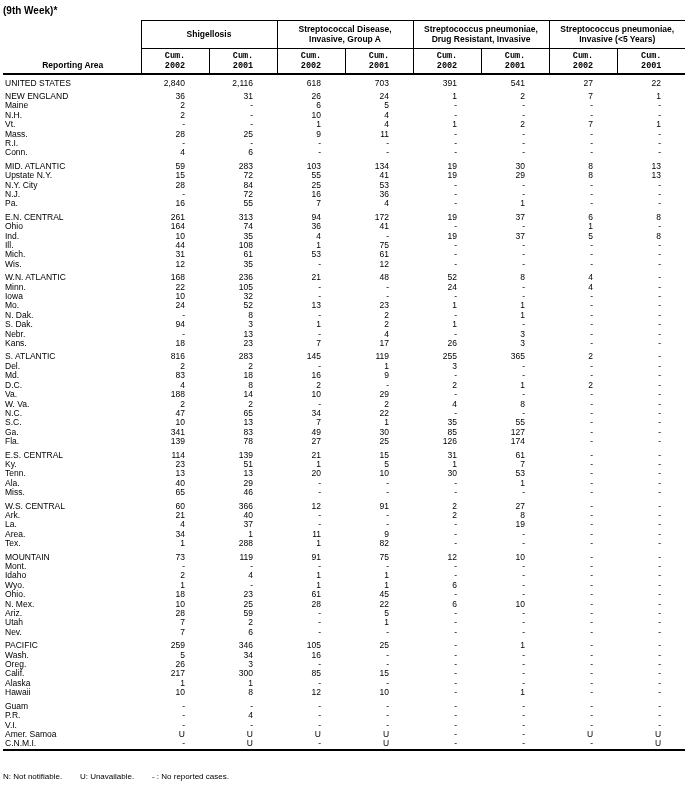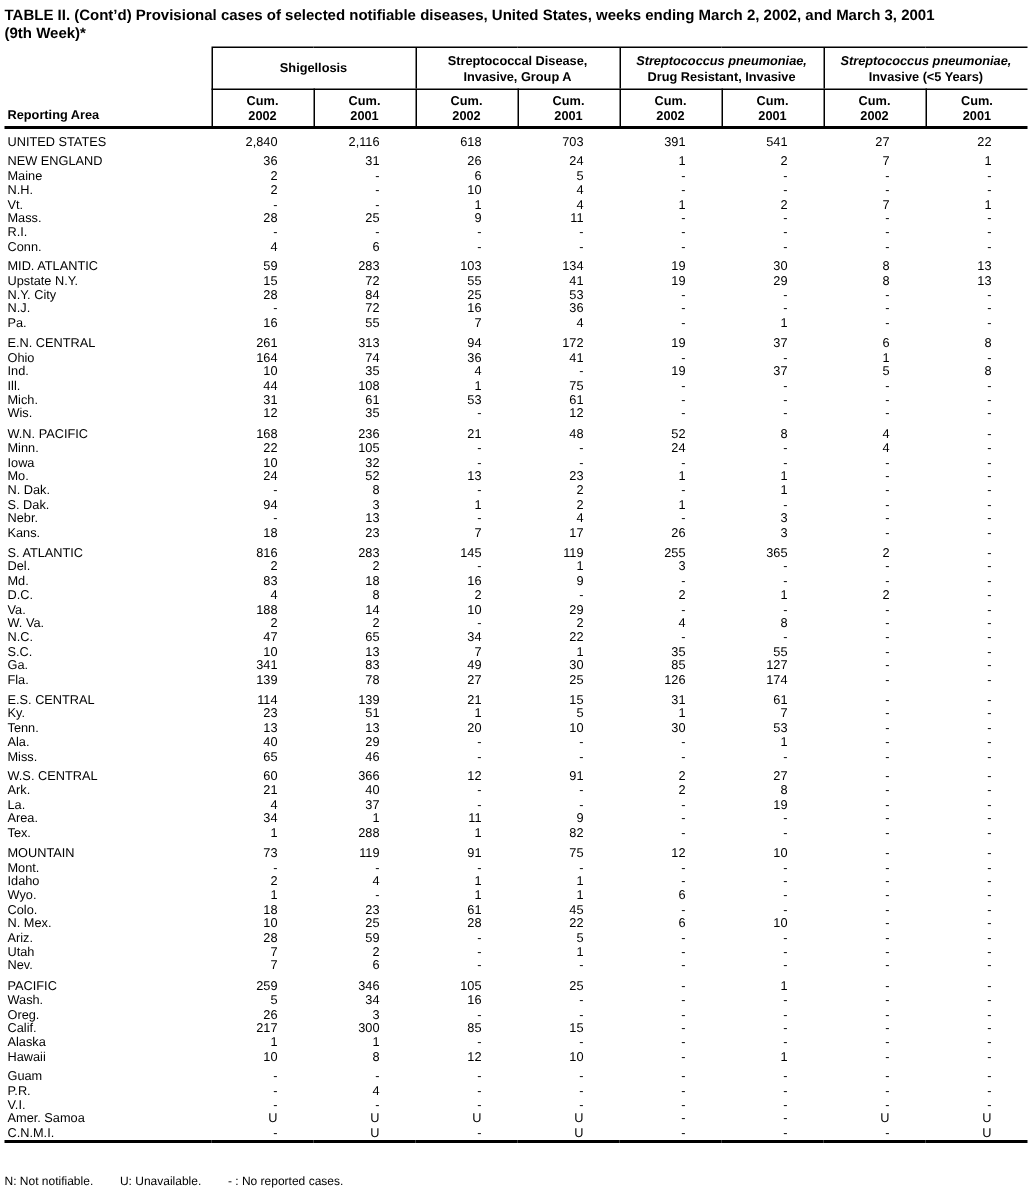--- a/index.html
+++ b/index.html
@@ -10,47 +10,46 @@
   }
   .title{font-weight:bold;font-size:10px;line-height:11.5px;}
   table.tbl{
     width:682px;border-collapse:collapse;table-layout:fixed;
     margin-top:3px;border-bottom:2px solid #000;
   }
   col.stub-col{width:138px;}
   col.num-col{width:68px;}
   th,td{margin:0;padding:0;}
   th.stubth{
-    text-align:left;vertical-align:bottom;font-weight:bold;font-size:8.5px;
+    text-align:center;vertical-align:bottom;font-weight:bold;font-size:8.5px;
     line-height:10px;padding:0 0 3px 2px;border-bottom:2px solid #000;
     border-right:1px solid #000;
   }
   th.grp{
     border-top:1px solid #000;border-left:1px solid #000;border-bottom:1px solid #000;
     font-size:8.5px;font-weight:bold;line-height:10.5px;text-align:center;
     vertical-align:middle;height:25px;padding:1px 0;
   }
-  th.grp .it{font-style:italic;}
+  th.grp .it{}
   th.sub{
     border-left:1px solid #000;border-bottom:2px solid #000;
     font-size:8.5px;font-weight:bold;line-height:10px;text-align:center;
-    vertical-align:middle;height:22px;padding:1px 0;
+    vertical-align:middle;height:22px;padding:1px 0;font-family:Liberation Mono, monospace;
   }
   tbody td{font-size:8.5px;line-height:9.4px;white-space:nowrap;}
   td.lbl{text-align:left;padding-left:2px;}
   td.val{text-align:right;padding-right:24px;}
   tr.gap td{height:4px;line-height:4px;font-size:1px;}
   .footnotes{font-size:8px;line-height:9.5px;margin-top:2px;white-space:pre;}
 </style>
 </head>
 <body>
 
 <div class="page">
   <div class="title">
-    <div>TABLE II. (Cont’d) Provisional cases of selected notifiable diseases, United States, weeks ending March 2, 2002, and March 3, 2001</div>
     <div>(9th Week)*</div>
   </div>
 
   <table class="tbl">
     <colgroup>
       <col class="stub-col">
       <col class="num-col">
         <col class="num-col">
         <col class="num-col">
         <col class="num-col">
@@ -332,21 +331,21 @@
           <td class="val">12</td>
           <td class="val">-</td>
           <td class="val">-</td>
           <td class="val">-</td>
           <td class="val">-</td>
         </tr>
         <tr class="gap">
           <td colspan="9"></td>
         </tr>
         <tr>
-          <td class="lbl">W.N. PACIFIC</td>
+          <td class="lbl">W.N. ATLANTIC</td>
           <td class="val">168</td>
           <td class="val">236</td>
           <td class="val">21</td>
           <td class="val">48</td>
           <td class="val">52</td>
           <td class="val">8</td>
           <td class="val">4</td>
           <td class="val">-</td>
         </tr>
         <tr>
@@ -696,21 +695,21 @@
           <td class="val">1</td>
           <td class="val">-</td>
           <td class="val">1</td>
           <td class="val">1</td>
           <td class="val">6</td>
           <td class="val">-</td>
           <td class="val">-</td>
           <td class="val">-</td>
         </tr>
         <tr>
-          <td class="lbl">Colo.</td>
+          <td class="lbl">Ohio.</td>
           <td class="val">18</td>
           <td class="val">23</td>
           <td class="val">61</td>
           <td class="val">45</td>
           <td class="val">-</td>
           <td class="val">-</td>
           <td class="val">-</td>
           <td class="val">-</td>
         </tr>
         <tr>

